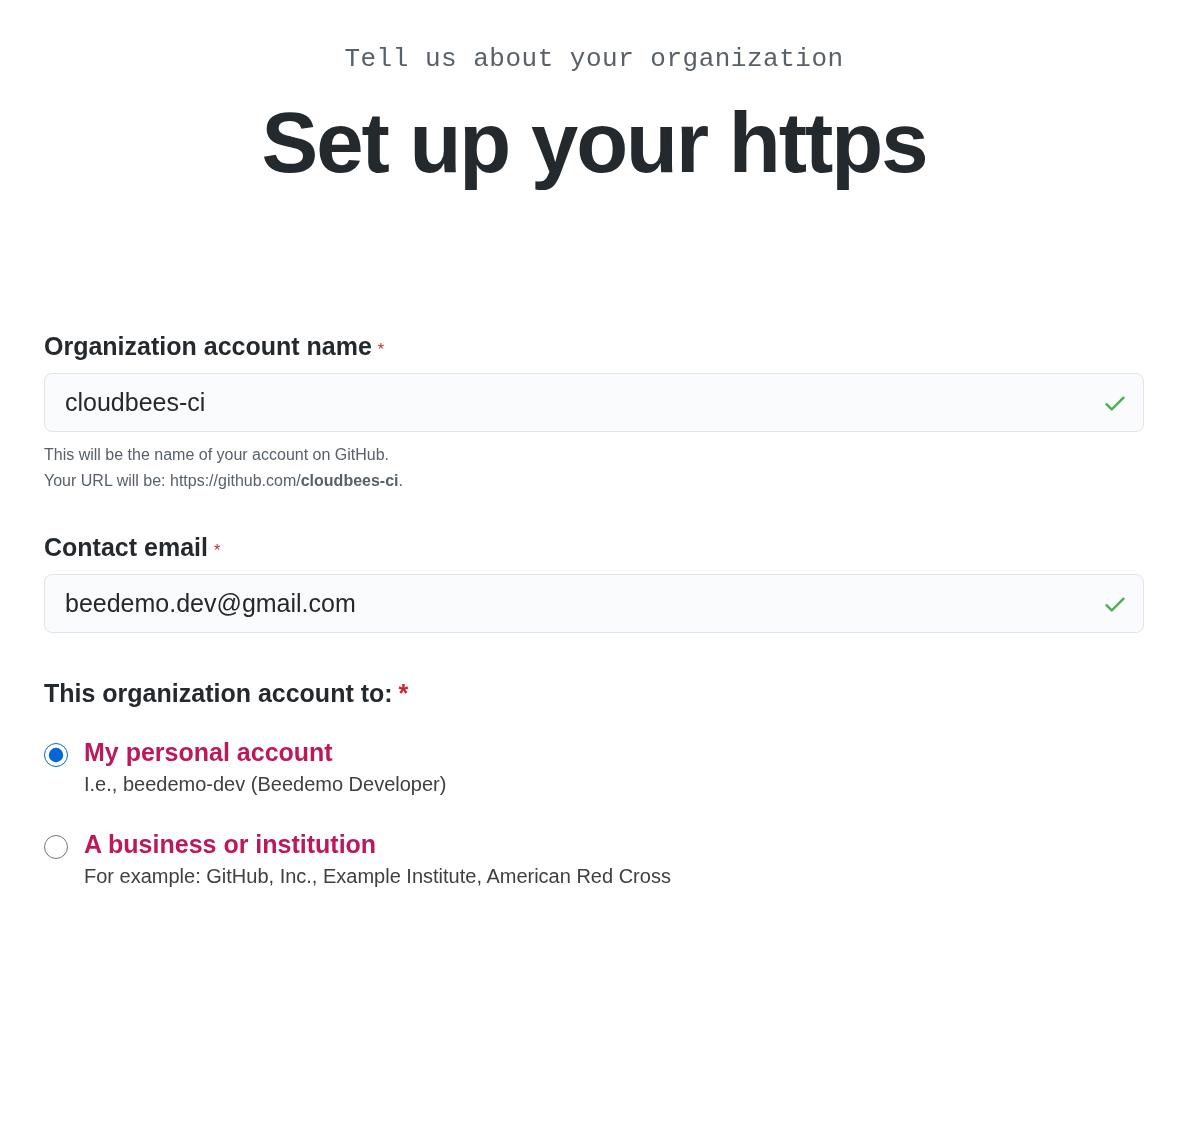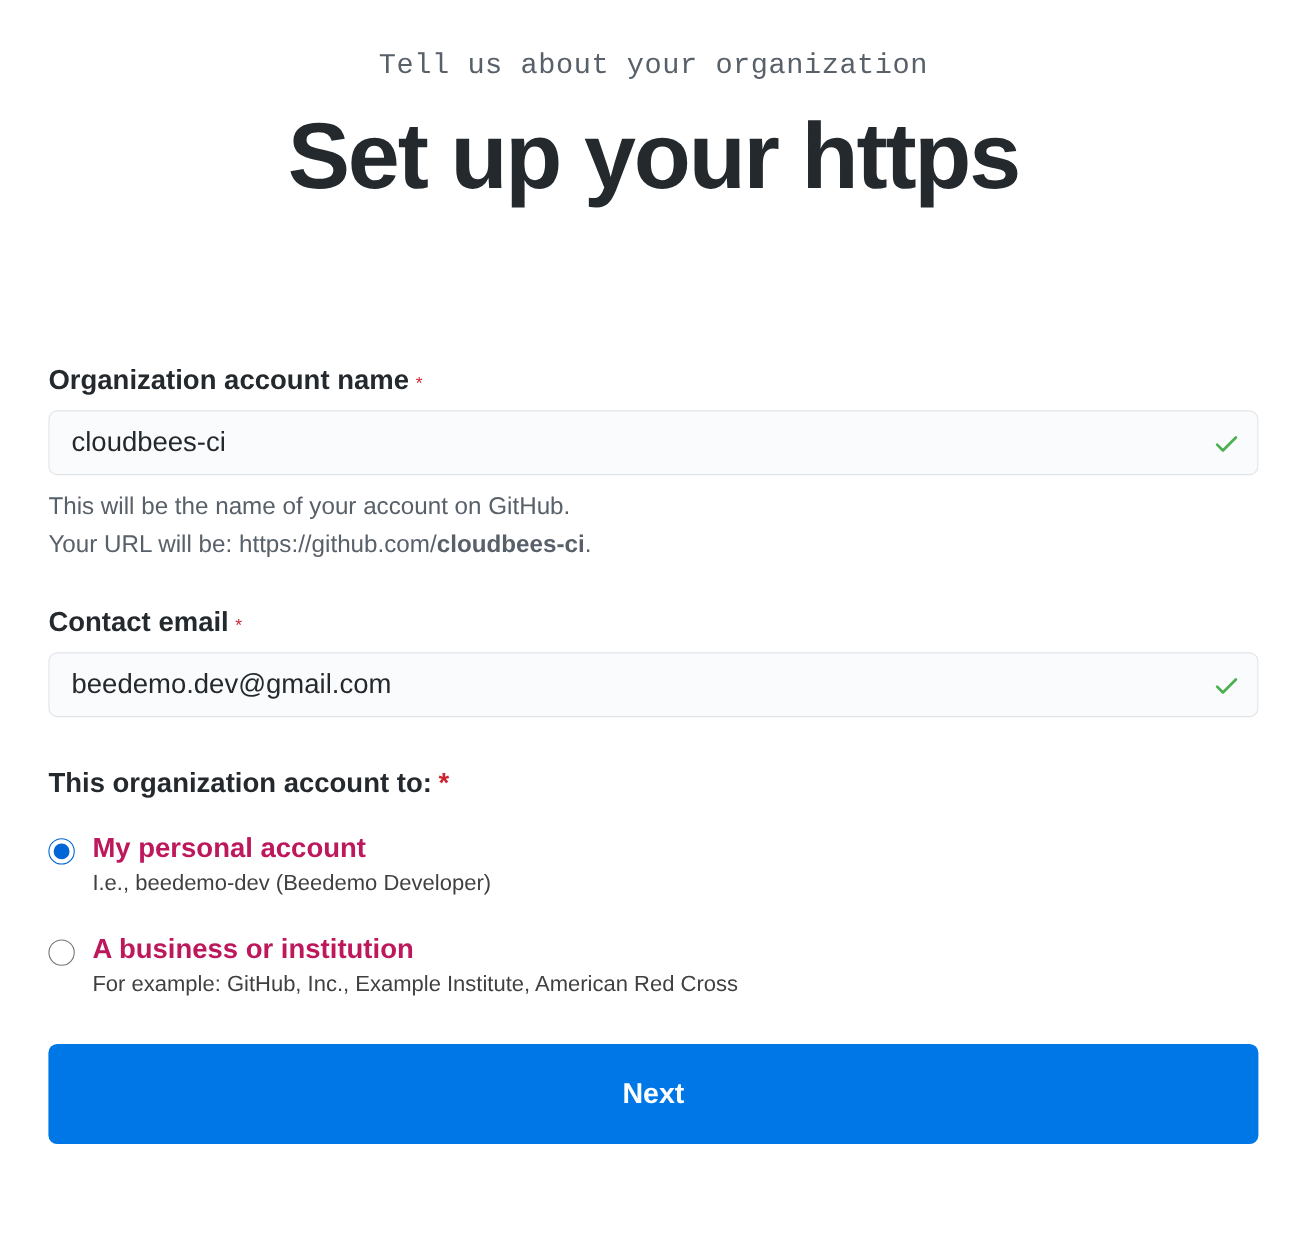--- a/index.html
+++ b/index.html
@@ -62,21 +62,21 @@
     }
     .check-icon {
       position: absolute;
       right: 16px;
       top: 50%;
       transform: translateY(-50%);
       width: 26px;
       height: 26px;
     }
     .help-text {
-      font-size: 22px;
+      font-size: 16px;
       color: #586069;
       margin-top: 10px;
       line-height: 1.6;
     }
     .help-text strong {
       color: #586069;
       font-weight: 600;
     }
     .radio-section-label {
       font-size: 25px;
@@ -177,14 +177,13 @@
   </label>
 
   <label class="radio-option">
     <input type="radio" name="ownership" class="radio-input" style="">
     <div class="radio-text">
       <div class="radio-title">A business or institution</div>
       <div class="radio-description">For example: GitHub, Inc., Example Institute, American Red Cross</div>
     </div>
   </label>
 
-  <button class="submit-button">Next</button>
 </div>
 
 </body></html>

